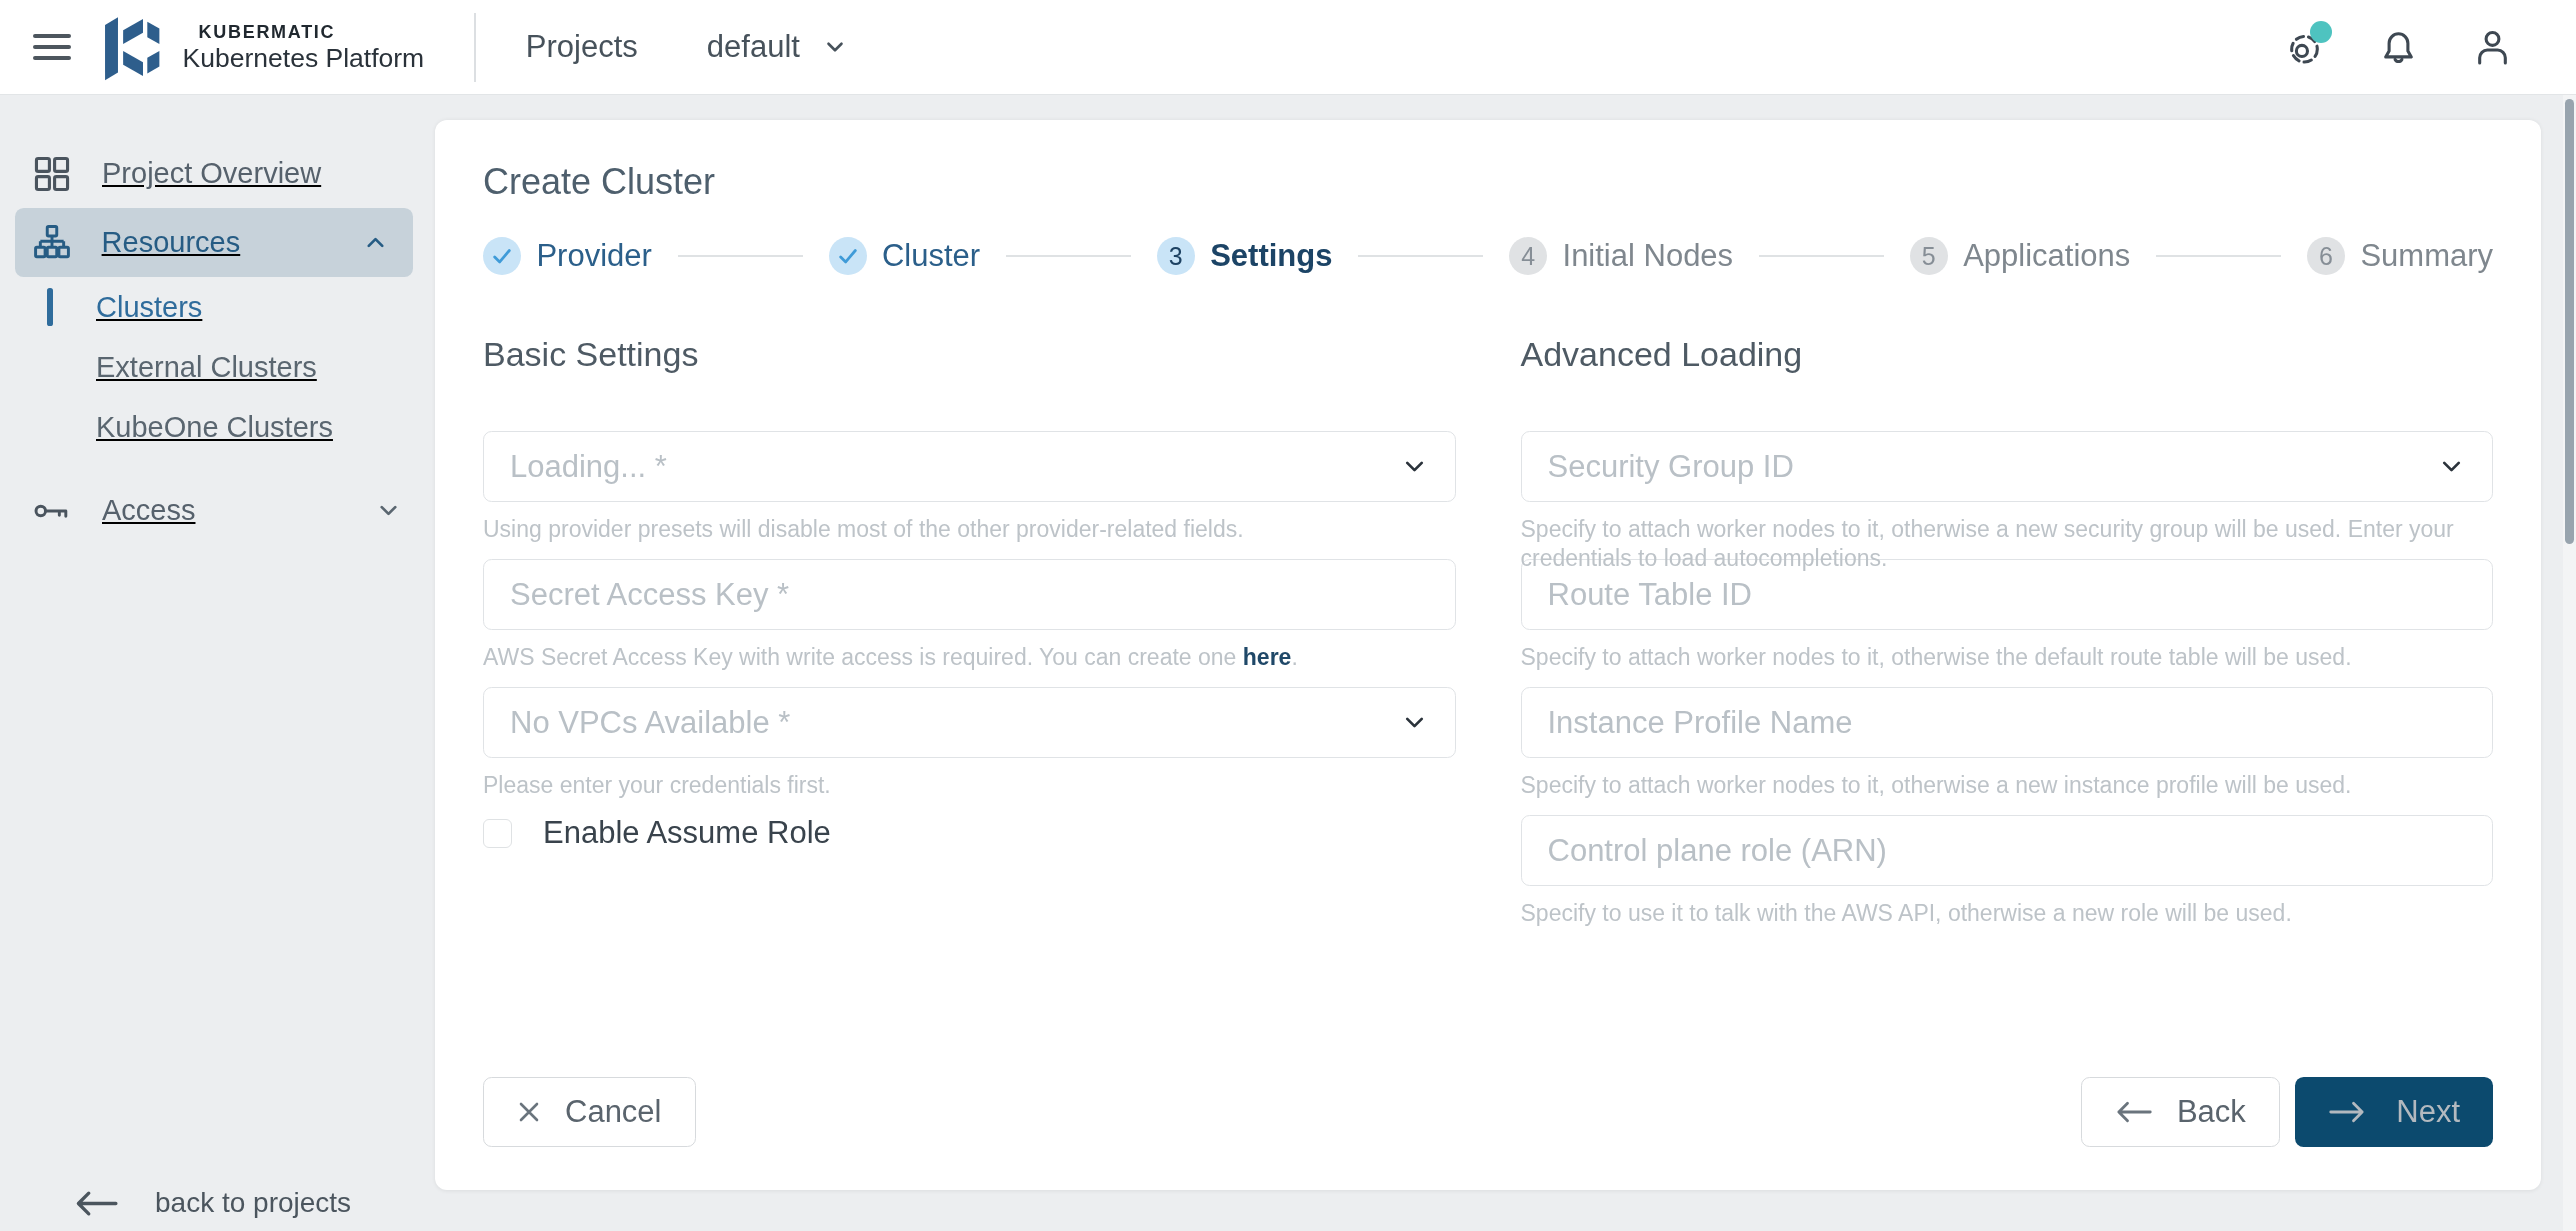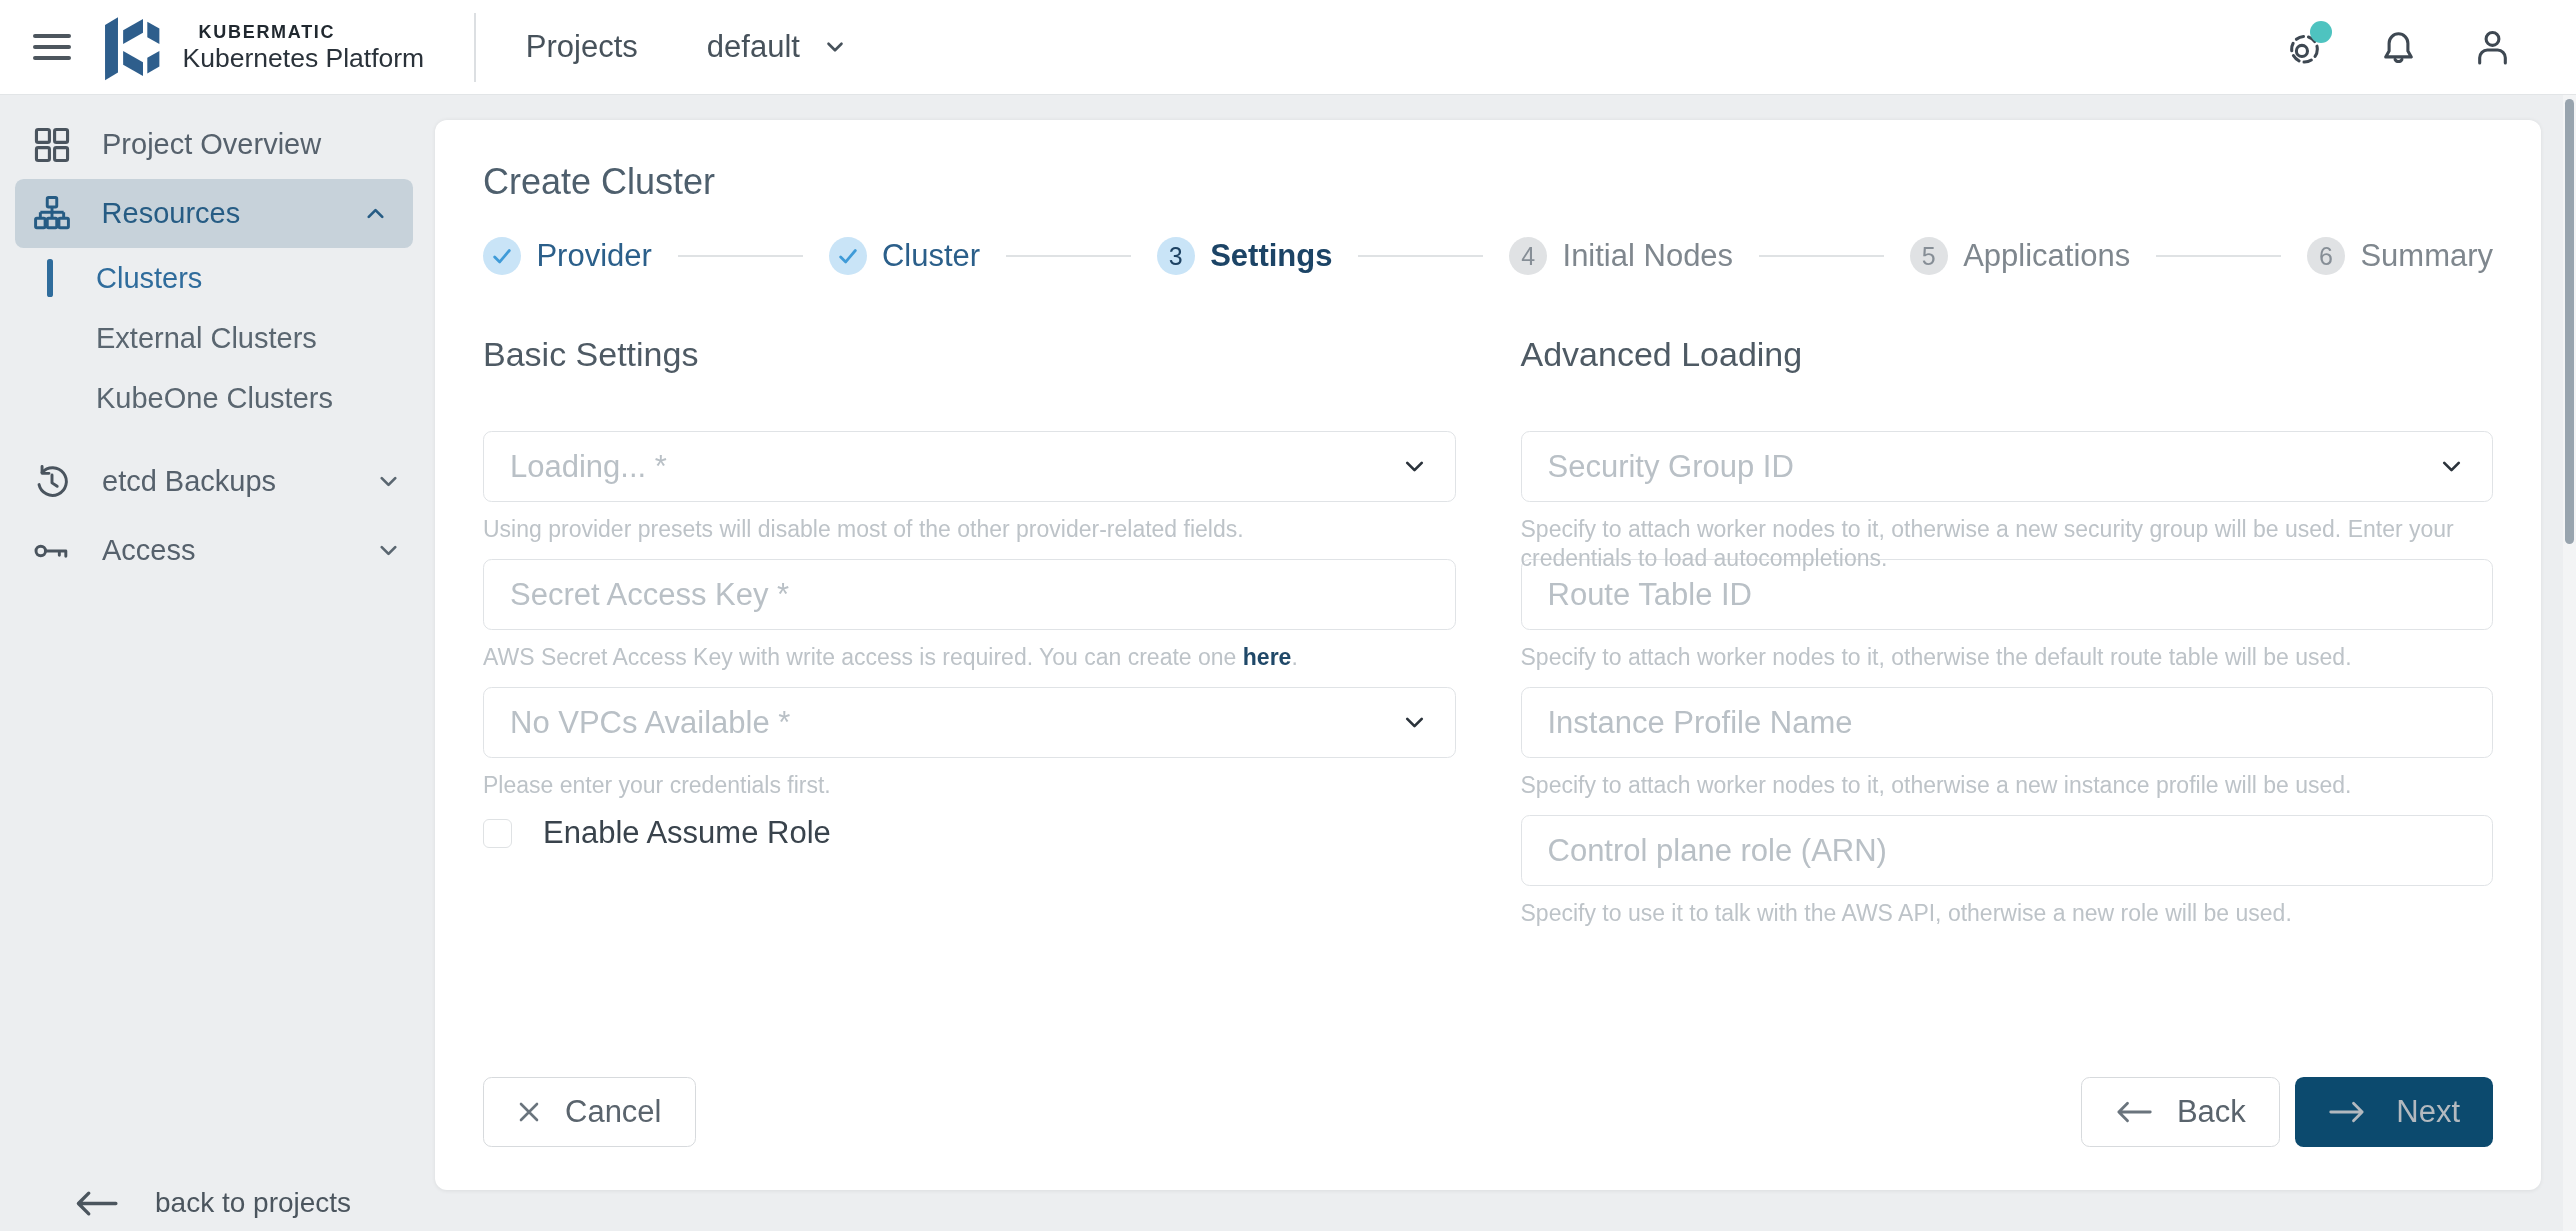--- a/index.html
+++ b/index.html
@@ -19,21 +19,21 @@
   .tb-divider { width:1.7px; height:69px; background:#dcdfe2; margin:0 50px; }
   .tb-projects { font-size:31px; color:#47525b; }
   .tb-select { display:flex; align-items:center; margin-left:69px; cursor:pointer; }
   .tb-select .val { font-size:31px; color:#47525b; }
   .tb-select svg { margin-left:22px; }
   .tb-right { margin-left:auto; display:flex; align-items:center; gap:53px; }
   .tb-icon { position:relative; width:41px; height:41px; display:flex; align-items:center; justify-content:center; cursor:pointer; }
   .badge-dot { position:absolute; top:-5.1px; right:-6.9px; width:22px; height:22px; border-radius:50%; }
 
   
-  .sidebar { position:absolute; top:76px; left:0; width:428px; bottom:0; padding-top:34px; }
+  .sidebar { position:absolute; top:105px; left:0; width:428px; bottom:0; padding-top:34px;text-decoration:underline; }
   .side-item { height:69px; display:flex; align-items:center; padding:0 26px 0 33px; cursor:pointer; }
   .side-item .icn { width:38px; height:38px; display:flex; align-items:center; justify-content:center; flex:0 0 38px; }
   .side-item .lbl { margin-left:31px; font-size:29px; color:#56616c; }
   .side-item .chev { margin-left:auto; }
   .side-item.selected { margin:0 14.6px; padding:0 24px 0 18px; border-radius:8.6px; background:#c7d2da; }
   .side-item.selected .lbl { color:#265c84; }
   .sub-item { position:relative; height:60px; display:flex; align-items:center; padding-left:96px; font-size:29px; color:#5a6670; cursor:pointer; }
   .sub-item .bar { position:absolute; left:47px; top:11px; width:6px; height:38px; border-radius:2.6px; background:#2f6c9c; }
   .sub-item.active { color:#2f6c9c; font-weight:500; }
   .side-gap { height:19px; }
@@ -178,33 +178,20 @@
     <div class="sub-item">
       <span>External Clusters</span>
     </div>
     <div class="sub-item">
       <span>KubeOne Clusters</span>
     </div>
 
     <div class="side-gap"></div>
 
 
-    <div class="side-item">
-      <span class="icn">
-        <svg width="38" height="38" viewBox="0 0 44 44" fill="none" stroke="#4a545e" stroke-width="3.4" stroke-linecap="round" stroke-linejoin="round">
-          <path d="M10.5 11 A16 16 0 1 1 7 25"></path>
-          <polyline points="10.5,4 10.5,12 18.5,12"></polyline>
-          <polyline points="22,14 22,23 28,27"></polyline>
-        </svg>
-      </span>
-      <span class="lbl">etcd Backups</span>
-      <svg class="chev" width="27" height="27" viewBox="0 0 24 24" fill="none" stroke="#5a6670" stroke-width="2.4" stroke-linecap="round" stroke-linejoin="round">
-          <polyline points="6,9 12,15 18,9"></polyline>
-        </svg>
-    </div>
 
     <div class="side-item">
       <span class="icn">
         <svg width="38" height="38" viewBox="0 0 44 44" fill="none" stroke="#4a545e" stroke-width="3.4" stroke-linecap="round" stroke-linejoin="round">
           <circle cx="9" cy="22" r="5.5"></circle>
           <path d="M14.5 22 H38 M38 22 V28 M30.5 22 V27"></path>
         </svg>
       </span>
       <span class="lbl">Access</span>
       <svg class="chev" width="27" height="27" viewBox="0 0 24 24" fill="none" stroke="#5a6670" stroke-width="2.4" stroke-linecap="round" stroke-linejoin="round">

